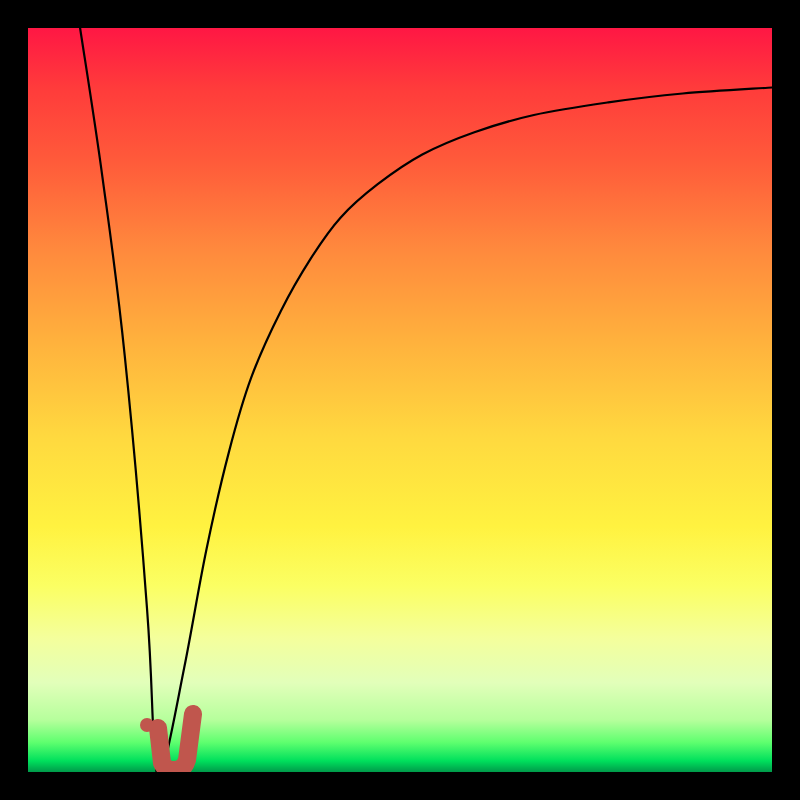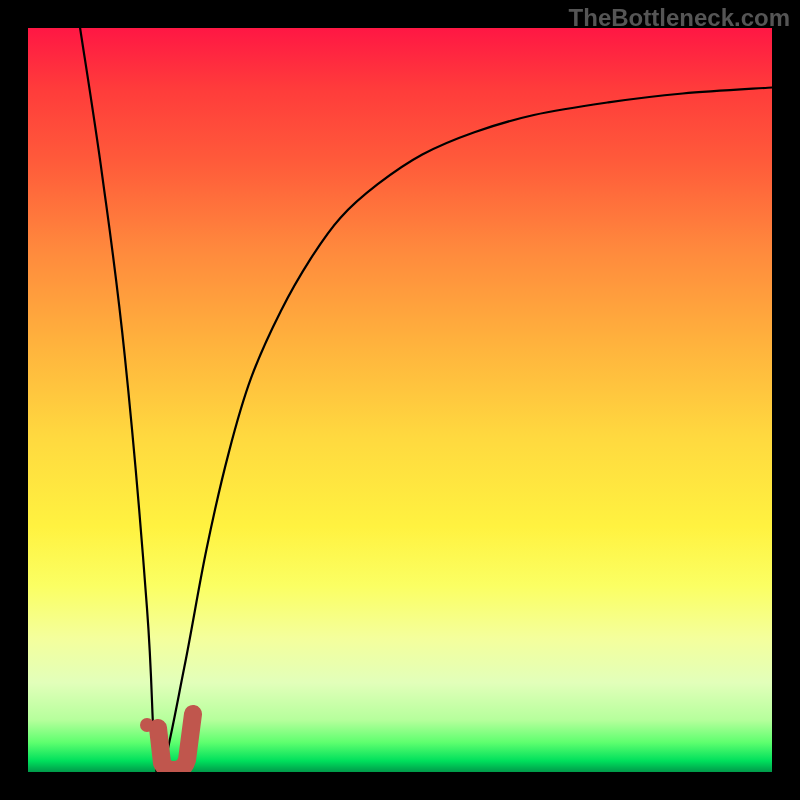--- a/index.html
+++ b/index.html
@@ -70,21 +70,20 @@
   }
   .marker-dot {
     fill: #c0564d;
   }
 </style>
 </head>
 <body>
 
 <div class="frame">
 
-  <div class="watermark">TheBottleneck.com</div>
 
   <div class="plot-area">
     <svg viewBox="0 0 744 744" preserveAspectRatio="none">
 
       <path id="bottleneck-curve" class="curve" d="M 52.1 0.0 C 56.1 26.8, 66.4 89.9, 74.4 148.8 C 82.4 207.7, 88.7 249.7, 96.7 327.4 C 104.8 405.0, 113.7 509.3, 119.0 580.3 C 124.4 651.3, 123.8 692.2, 126.5 721.7 C 129.2 751.1, 128.6 758.7, 133.9 744.0 C 139.3 729.3, 148.2 680.0, 156.2 639.8 C 164.3 599.7, 170.5 559.6, 178.6 520.8 C 186.6 482.0, 192.8 454.9, 200.9 424.1 C 208.9 393.3, 213.8 375.1, 223.2 349.7 C 232.6 324.2, 242.2 304.1, 253.0 282.7 C 263.7 261.3, 272.0 247.4, 282.7 230.6 C 293.4 213.9, 300.4 203.1, 312.5 189.7 C 324.5 176.3, 334.9 167.6, 349.7 156.2 C 364.4 144.9, 376.9 135.9, 394.3 126.5 C 411.7 117.1, 426.3 111.3, 446.4 104.2 C 466.5 97.1, 481.8 92.4, 505.9 87.0 C 530.0 81.7, 553.5 78.3, 580.3 74.4 C 607.1 70.5, 625.3 68.2, 654.7 65.5 C 684.2 62.8, 727.9 60.6, 744.0 59.5"></path>
 
       <path class="marker-path" d="M 130 700
                L 134 735
                Q 137 742 146 742
                Q 156 742 159 732

